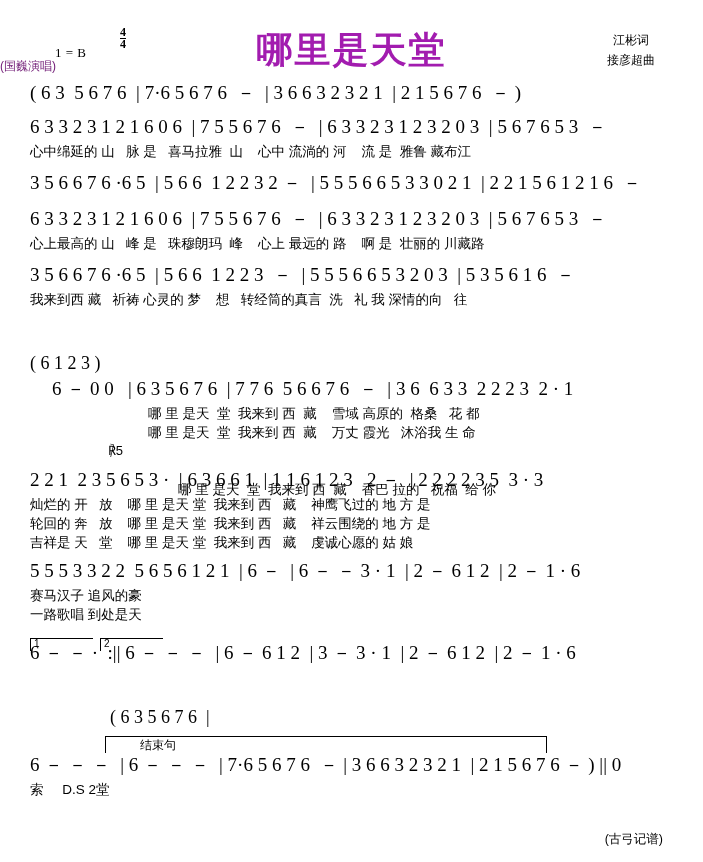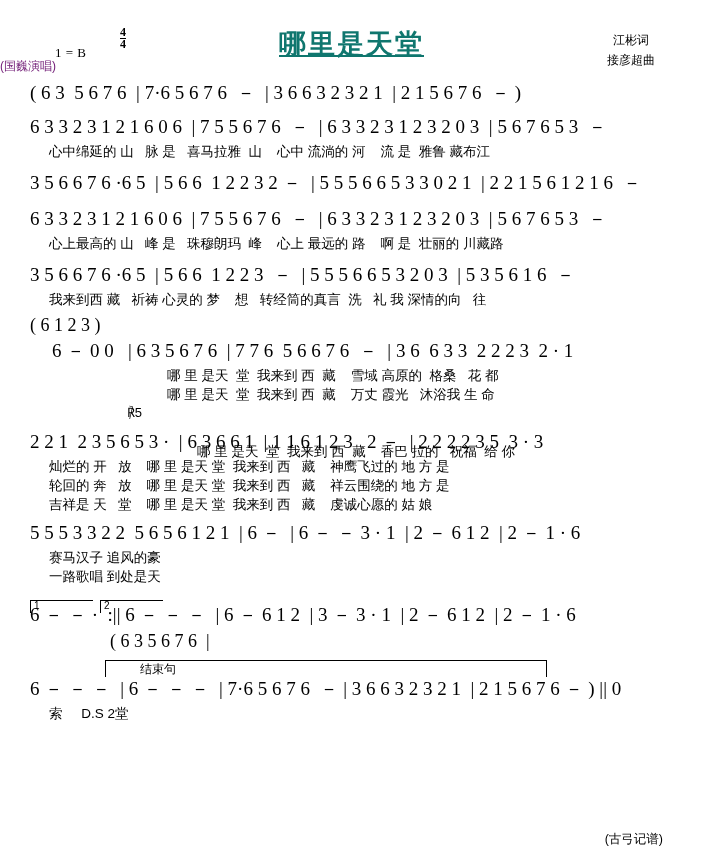--- a/index.html
+++ b/index.html
@@ -43,26 +43,25 @@
     text-align: center;
     font-weight: bold;
   }
   .time-sig .num { display: block; }
   .time-sig .den { display: block; border-top: 1.4px solid #000; }
   .title {
     position: absolute;
     left: 0; right: 0;
     top: 26px;
     text-align: center;
-    font-size: 27px;
+    font-size: 36px;
     font-weight: bold;
-    color: #0f766e;
+    color: #a21caf;
     letter-spacing: 2px;
     font-family: "Liberation Sans", sans-serif;
-    text-decoration: underline;
   }
   .subtitle {
     position: absolute;
     left: 0; right: 0;
     top: 58px;
     text-align: left;
     font-size: 12px;
     color: #701a75;
     font-family: "Liberation Sans", sans-serif;
   }
@@ -90,29 +89,28 @@
   }
   .notes {
     font-family: "Liberation Serif", serif;
     font-size: 19px;
     letter-spacing: 0px;
     white-space: pre;
     line-height: 22px;
     height: 26px;
     position: relative;
   }
-  .notes.small { font-size: 18px; }
+  .notes.small { font-size: 18px; margin-top: 38px; }
   .lyric {
     font-family: "Liberation Sans", sans-serif;
     font-size: 13.5px;
     white-space: pre;
     line-height: 19px;
     height: 20px;
     letter-spacing: 0px;
-    margin-left: 19px;
   }
   .lyric.tight { height: 19px; }
   .gap4 { height: 4px; }
   .gap8 { height: 8px; }
   .gap10 { height: 10px; }
   .gap14 { height: 14px; }
   .repeat-bracket {
     position: absolute;
     height: 12px;
     border-left: 1.2px solid #000;

